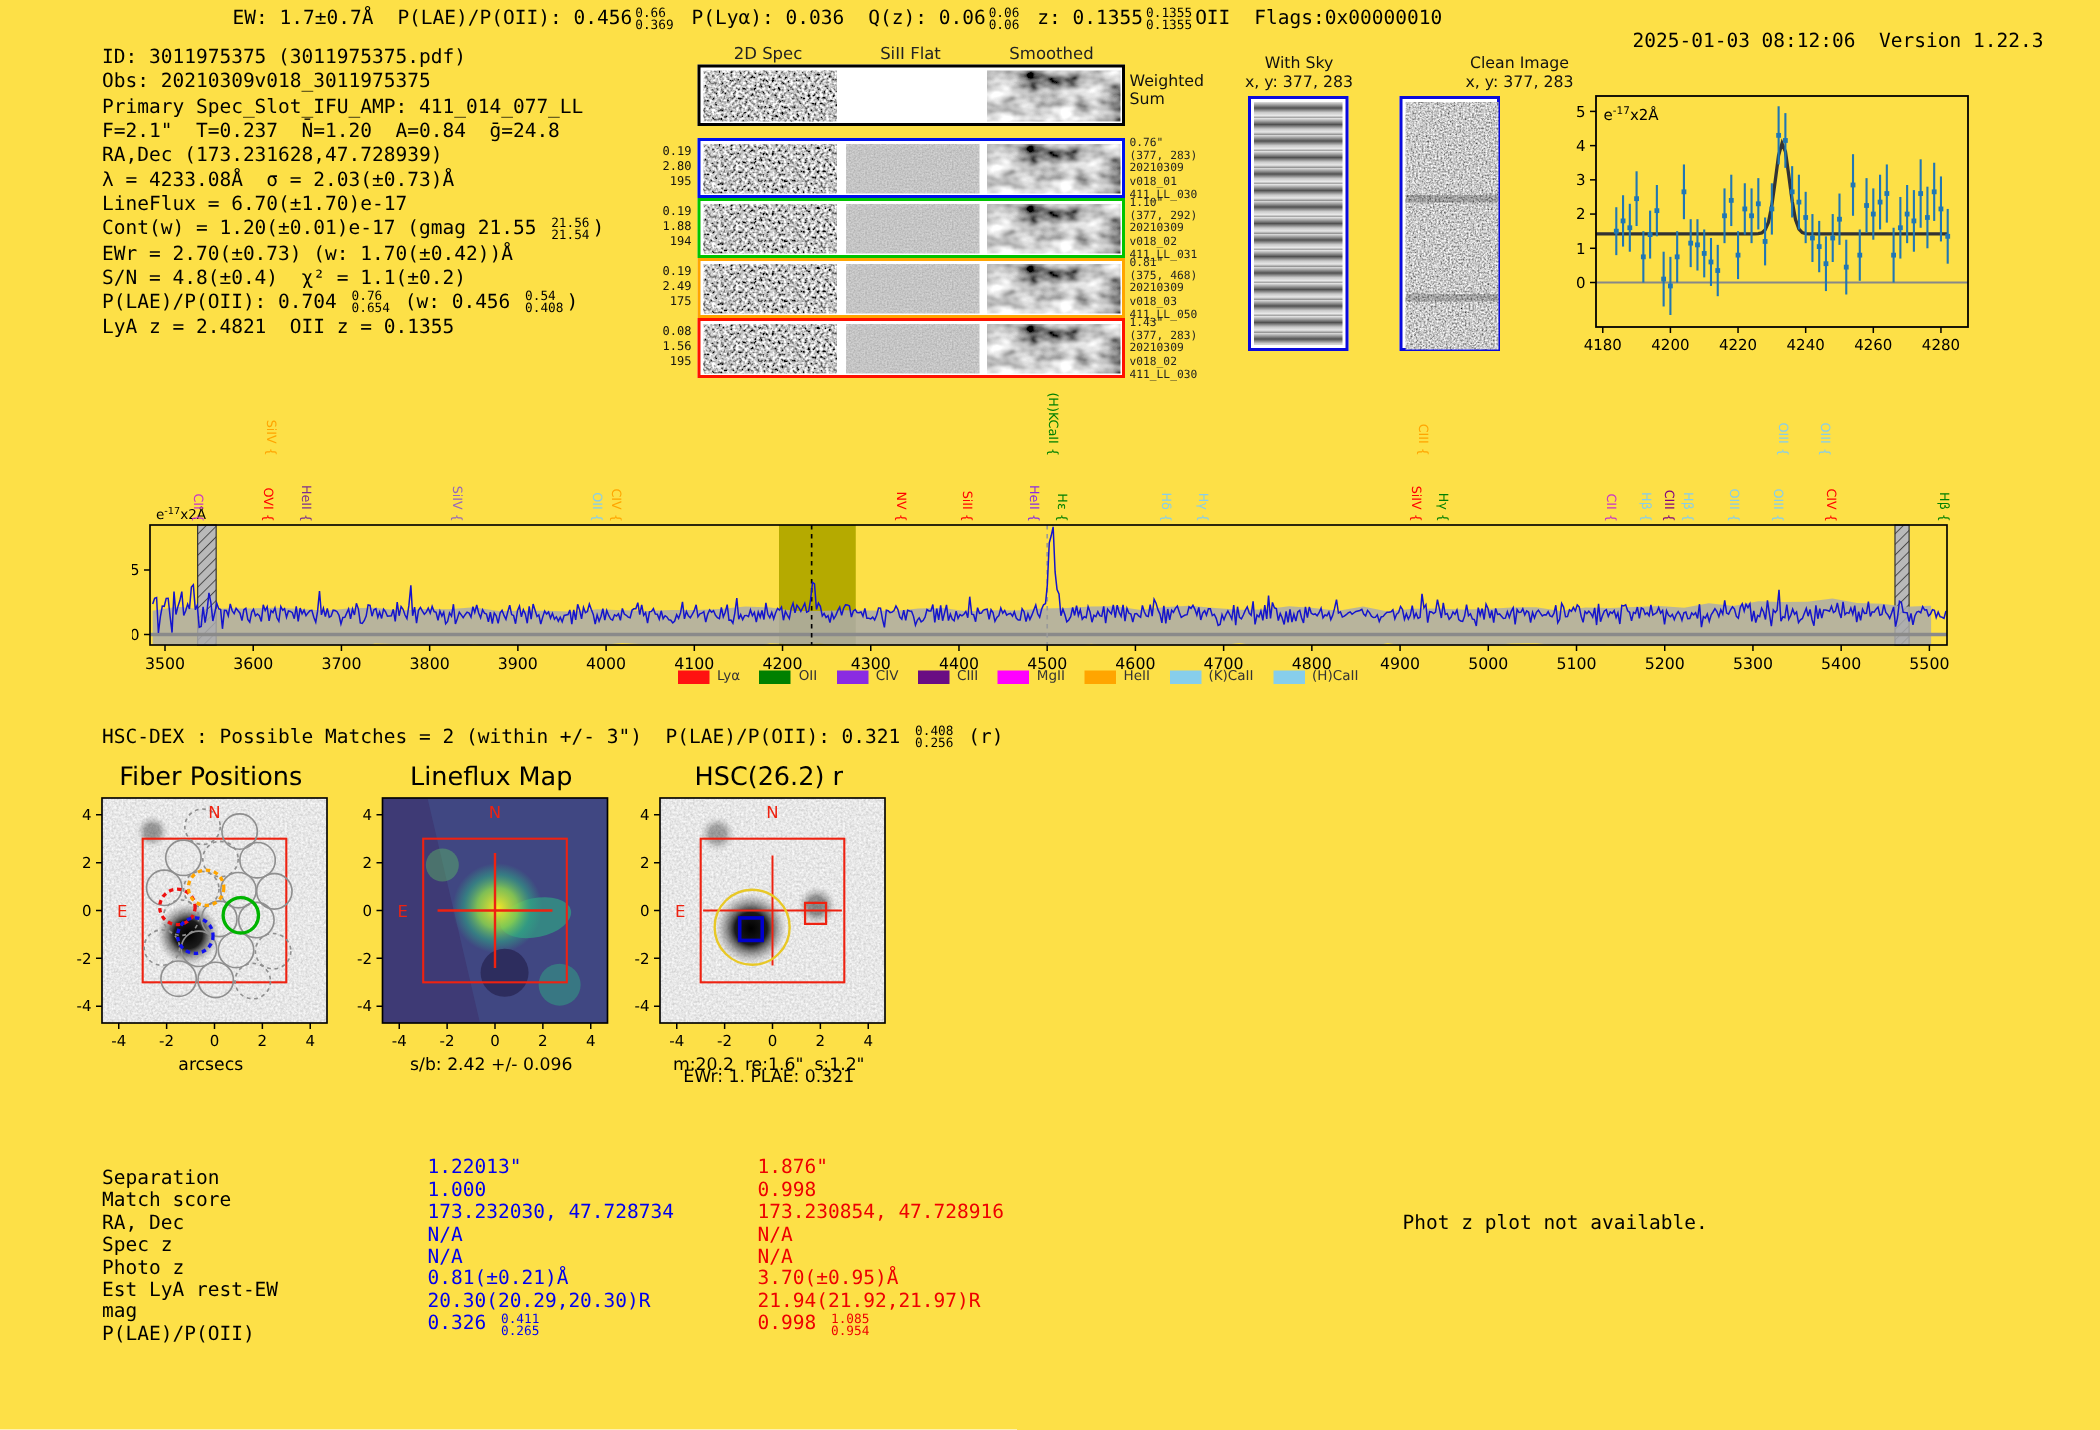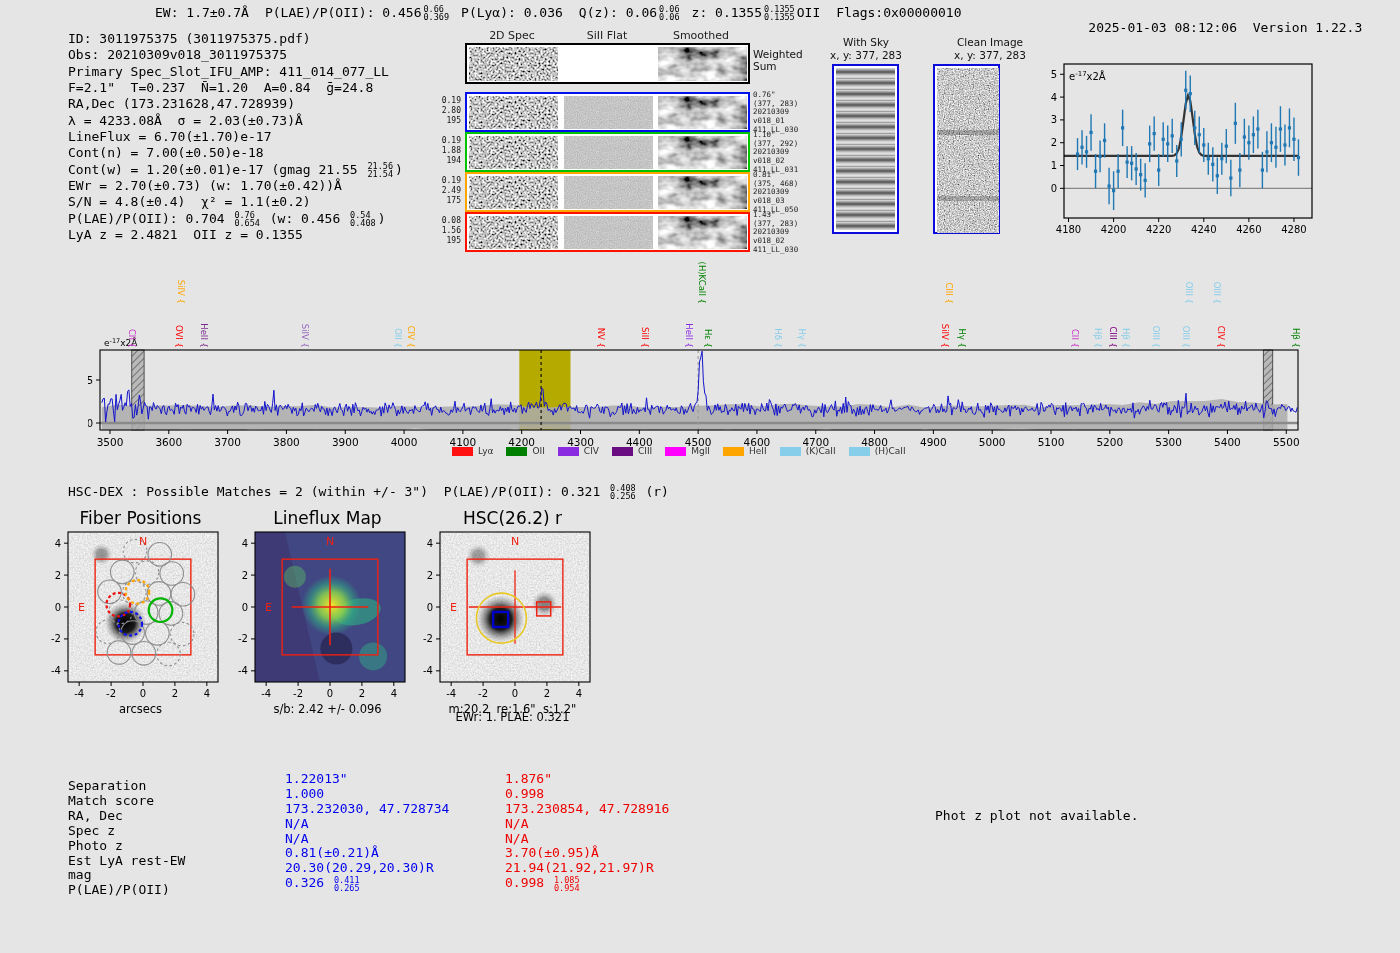--- a/index.html
+++ b/index.html
@@ -1,16 +1,16 @@
 <!DOCTYPE html>
 <html><head>
 <meta charset="utf-8">
 <style>
   html,body{margin:0;padding:0;background:#fff;}
-  .page{position:relative;width:1400px;height:953px;background:#e5e5e5;overflow:hidden;
+  .page{position:relative;width:1400px;height:953px;background:#fde047;overflow:hidden;
         font-family:"DejaVu Sans Mono",monospace;color:#000;}
   .abs{position:absolute;}
   .sans{font-family:"DejaVu Sans",sans-serif;}
   .hdr{left:155px;top:5px;font-size:13px;white-space:pre;display:flex;align-items:flex-start;}
   .hdr-right{left:1057px;top:5px;font-size:13px;white-space:pre;}
   .fr{display:inline-flex;flex-direction:column;font-size:8.5px;line-height:8px;
       margin:0 2px;position:relative;top:0px;vertical-align:top;}
   .fr span{display:block;}
   .info{left:68px;top:31px;font-size:13px;line-height:16.35px;}
   .info .iline{white-space:pre;display:flex;align-items:flex-start;height:16.35px;}
@@ -73,21 +73,20 @@
   </div>
 
   <div class="abs info" id="info">
       <div class="iline"><span>ID: 3011975375 (3011975375.pdf)</span></div>
       <div class="iline"><span>Obs: 20210309v018_3011975375</span></div>
       <div class="iline"><span>Primary Spec_Slot_IFU_AMP: 411_014_077_LL</span></div>
       <div class="iline"><span>F=2.1"  T=0.237  N̄=1.20  A=0.84  ḡ=24.8</span></div>
       <div class="iline"><span>RA,Dec (173.231628,47.728939)</span></div>
       <div class="iline"><span>λ = 4233.08Å  σ = 2.03(±0.73)Å</span></div>
       <div class="iline"><span>LineFlux = 6.70(±1.70)e-17</span></div>
-      <div class="iline"><span>Cont(n) = 7.00(±0.50)e-18</span></div>
       <div class="iline"><span>Cont(w) = 1.20(±0.01)e-17 (gmag 21.55 </span><span class="fr"><span>21.56</span><span>21.54</span></span><span>)</span></div>
       <div class="iline"><span>EWr = 2.70(±0.73) (w: 1.70(±0.42))Å</span></div>
       <div class="iline"><span>S/N = 4.8(±0.4)  χ² = 1.1(±0.2)</span></div>
       <div class="iline"><span>P(LAE)/P(OII): 0.704 </span><span class="fr"><span>0.76</span><span>0.654</span></span><span> (w: 0.456 </span><span class="fr"><span>0.54</span><span>0.408</span></span><span>)</span></div>
       <div class="iline"><span>LyA z = 2.4821  OII z = 0.1355</span></div>
     </div>
 
   <div id="spec2d">
       <div class="abs ttl sans" style="left: 512px; top: 29px;">2D Spec</div>
       <div class="abs ttl sans" style="left: 607px; top: 29px;">SiII Flat</div>
@@ -155,21 +154,21 @@
         </svg>
       </div>
       <div class="abs lbl-l" style="left: 433px; top: 216px; width: 28px;"><div>0.08</div><div>1.56</div><div>195</div></div>
       <div class="abs lbl-r" style="left: 753px; top: 211px;"><div>1.43"</div><div>(377, 283)</div><div>20210309</div><div>v018_02</div><div>411_LL_030</div></div>
     </div>
   <div id="skypanels">
       <div class="abs skyttl sans" style="left: 806px; top: 36px; width: 120px;"><div>With Sky</div><div>x, y: 377, 283</div></div>
       <div class="box2d" style="left: 832px; top: 64px; width: 67px; height: 170px; border: 2.5px solid rgb(11, 11, 220);">
         <div class="stripes"></div>
       </div>
-      <div class="abs skyttl sans" style="left: 930px; top: 36px; width: 120px;"><div>Clean Image</div><div>x, y: 377, 283</div></div>
+      <div class="abs skyttl sans" style="left: 953px; top: 36px; width: 120px;"><div>Clean Image</div><div>x, y: 377, 283</div></div>
       <div class="box2d" style="left: 933px; top: 64px; width: 67px; height: 170px; border: 2.5px solid rgb(11, 11, 220);">
         <svg width="62" height="165" style="position: absolute; left: 2px; top: 2px;">
           <rect x="0" y="0" width="62" height="165" filter="url(#nzClean)"></rect>
           <rect x="0" y="62" width="62" height="5" fill="#000" opacity="0.22"></rect>
           <rect x="0" y="128" width="62" height="5" fill="#000" opacity="0.2"></rect>
         </svg>
       </div>
     </div>
 
   <svg class="abs" id="fitplot" style="left:1040px;top:46px" width="292" height="192">

